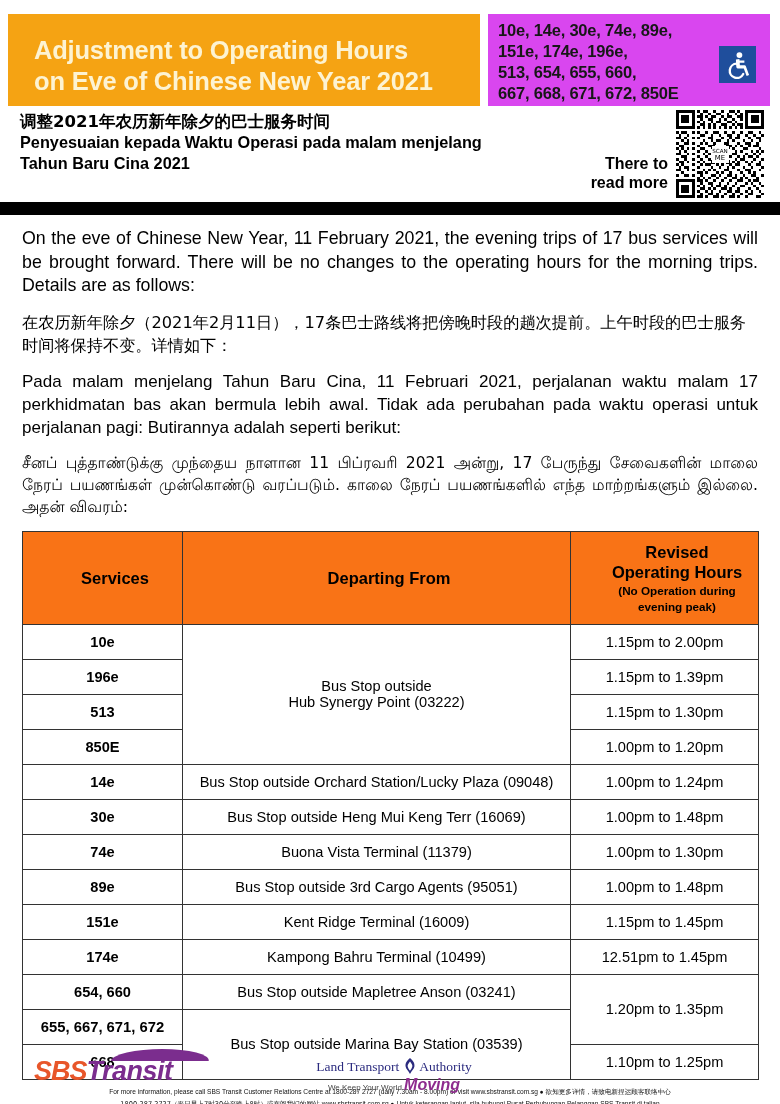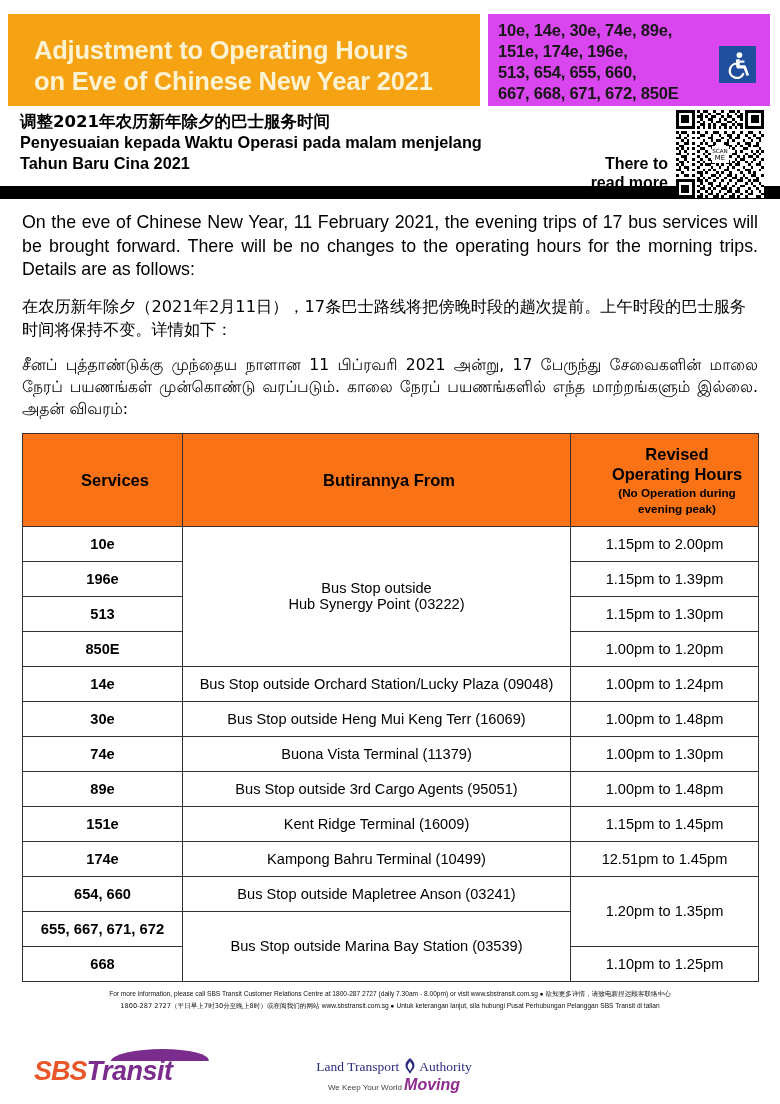--- a/index.html
+++ b/index.html
@@ -63,21 +63,21 @@
     display:flex;
     align-items:center;
     justify-content:center;
   }
   .wheelchair svg{display:block;}
 
   
   .sub-wrap{
     position:relative;
     padding:6px 8px 12px 20px;
-    height:80px;
+    height:96px;
     box-sizing:border-box;
   }
   .sub-zh{
     font-size:16.5px;
     font-weight:bold;
     line-height:20px;
     font-family:"DejaVu Sans","Liberation Sans",sans-serif;
   }
   .sub-ms{
     font-size:16.3px;
@@ -357,34 +357,35 @@
       <text x="16.5" y="18.6" font-size="2.6" text-anchor="middle" fill="#000" font-family="DejaVu Sans, sans-serif">ME</text>
     </svg>
   </div>
 </div>
 
 <div class="black-bar"></div>
 
 <div class="content">
   <p class="para en">On the eve of Chinese New Year, 11 February 2021, the evening trips of 17 bus services will be brought forward. There will be no changes to the operating hours for the morning trips. Details are as follows:</p>
   <p class="para zh">在农历新年除夕（2021年2月11日），17条巴士路线将把傍晚时段的趟次提前。上午时段的巴士服务时间将保持不变。详情如下：</p>
+  <p class="para ms">Pada malam menjelang Tahun Baru Cina, 11 Februari 2021, perjalanan waktu malam 17 perkhidmatan bas  akan bermula lebih awal. Tidak ada perubahan pada waktu operasi untuk perjalanan pagi: Butirannya adalah seperti berikut:</p>
   <p class="para ta">சீனப் புத்தாண்டுக்கு முந்தைய நாளான 11 பிப்ரவரி 2021 அன்று, 17 பேருந்து சேவைகளின் மாலை நேரப் பயணங்கள் முன்கொண்டு வரப்படும். காலை நேரப் பயணங்களில் எந்த மாற்றங்களும் இல்லை. அதன் விவரம்:</p>
 </div>
 
 <div class="tbl-wrap">
   <table class="sched">
     <colgroup>
         <col class="c1">
         <col class="c2">
         <col class="c3">
       </colgroup>
     <thead>
       <tr>
         <th>Services</th>
-        <th>Butirannya From</th>
+        <th>Departing From</th>
         <th>
           <span>Revised</span><br>
           <span>Operating Hours</span>
           <span class="hdr-sub">(No Operation during</span>
           <span class="hdr-sub">evening peak)</span>
         </th>
       </tr>
     </thead>
     <tbody>
       <tr>

